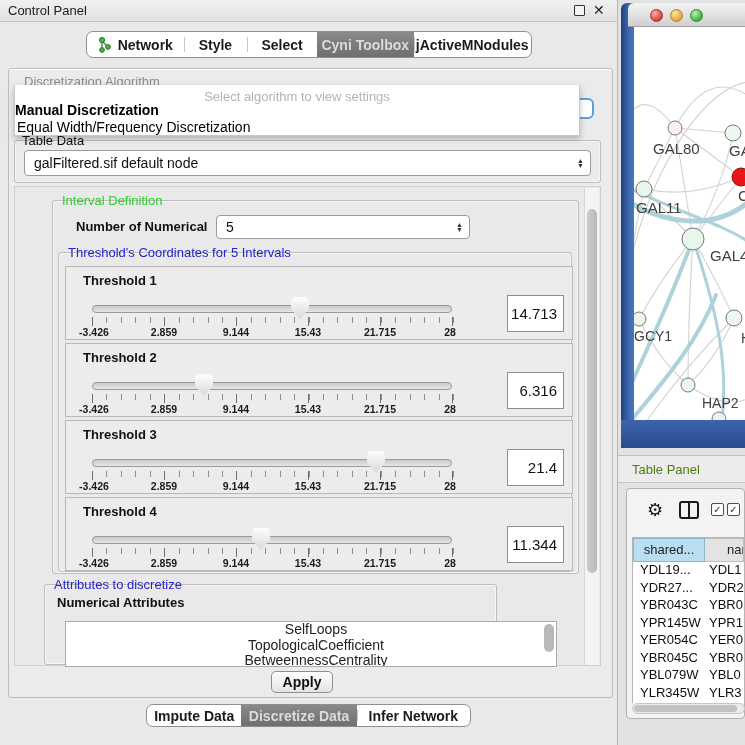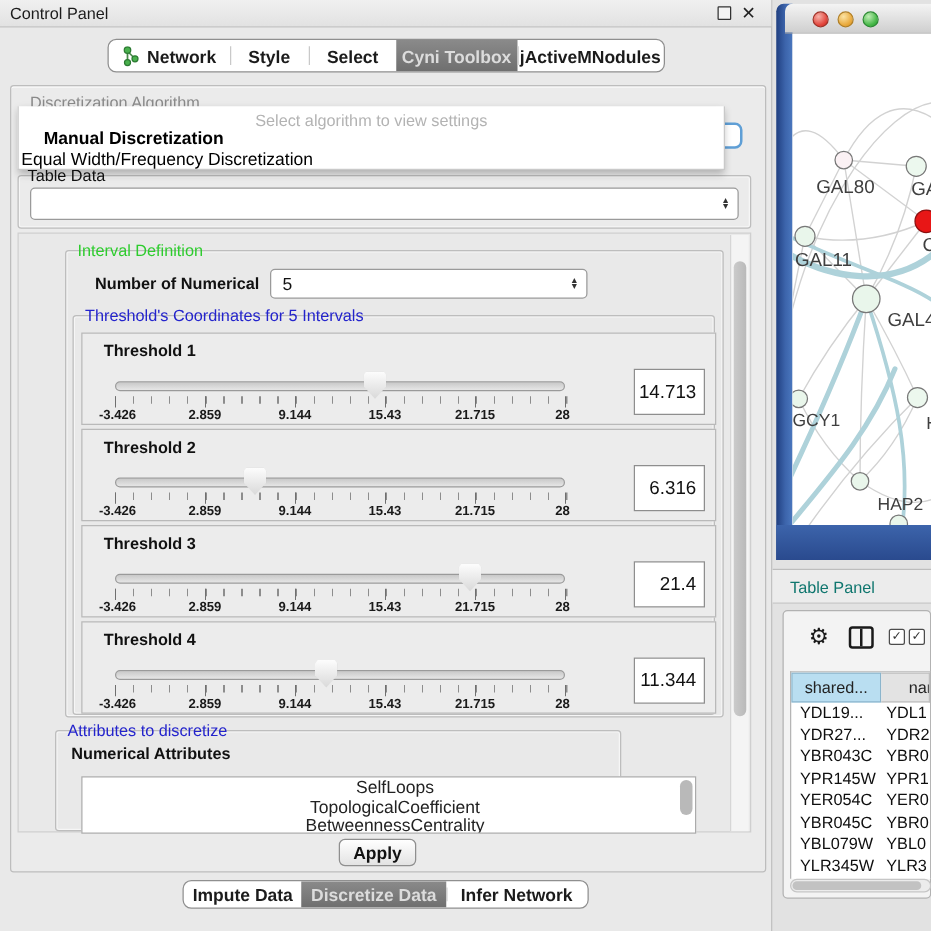--- a/index.html
+++ b/index.html
@@ -32,21 +32,21 @@
 
   .groupbox { position:absolute; border:1px solid #bdbdbd; border-radius:3px; box-shadow:inset 0 0 0 1px #f6f6f6; }
 
   
   .combo { position:absolute; background:#fff; border:1px solid #9a9a9a; border-radius:4px; font-size:14px; color:#111; display:flex; align-items:center; padding-left:9px; }
   .combo .arrows { position:absolute; right:6px; top:0; bottom:0; display:flex; flex-direction:column; justify-content:center; font-size:7px; line-height:5px; color:#333; }
 
   
   #algo-popup { left:14px; top:85px; width:566px; height:51px; background:#fff; border:1px solid #c9c9c9; border-top:none; box-shadow:0 3px 6px rgba(0,0,0,.25); z-index:5; }
   #algo-popup .hint { position:absolute; left:0; right:0; top:4px; text-align:center; font-size:13px; color:#b3b3b3; }
-  #algo-popup .opt1 { position:absolute; left:20px; top:17px; font-size:14px; font-weight:bold; color:#000; }
+  #algo-popup .opt1 { position:absolute; left:0; top:17px; font-size:14px; font-weight:bold; color:#000; }
   #algo-popup .opt2 { position:absolute; left:2px; top:34px; font-size:14px; color:#000; }
   #combo-fragment { left:570px; top:98px; width:24px; height:21px; border:2px solid #5f9fd6; border-radius:6px; background:#fff; z-index:4; }
 
   
   #inner-panel { left:14px; top:186px; width:587px; height:480px; background:#e9e9e9; border:1px solid #cfcfcf; }
   #v-scroll { position:absolute; right:1px; top:1px; width:15px; height:477px; background:#f4f4f4; border-left:1px solid #d6d6d6; }
   #v-scroll .thumb { position:absolute; left:2px; top:21px; width:10px; height:364px; background:linear-gradient(to right,#cbcbcb,#b9b9b9); border-radius:6px; }
 
   
   .thr-box { position:absolute; left:6px; width:508px; height:74px; background:#ececec; border:1px solid #b9b9b9; }
@@ -76,21 +76,21 @@
   #net-frame-left { position:absolute; left:0; top:3px; width:13px; height:445px; background:linear-gradient(to right,#203f80,#3c64ab 55%,#4a77be); border-top-left-radius:6px; }
   #net-titlebar { position:absolute; left:7px; top:3px; width:117px; height:24px; background:linear-gradient(#f4f4f4,#cfcfcf); border-top-left-radius:6px; border-bottom:1px solid #9f9f9f; }
   .light { position:absolute; top:6px; width:13px; height:13px; border-radius:50%; }
   .light.red { left:22px; background:radial-gradient(circle at 35% 30%,#f6b3aa,#e2453c 65%,#bd3027); border:1px solid #a03228; }
   .light.yellow { left:42px; background:radial-gradient(circle at 35% 30%,#fbe3a4,#e9a93c 65%,#cf8f26); border:1px solid #b07f26; }
   .light.green { left:62px; background:radial-gradient(circle at 35% 30%,#c1eeb6,#45b747 65%,#2f9c38); border:1px solid #2c8a33; }
   #net-canvas { position:absolute; left:13px; top:27px; width:111px; height:393px; background:#fff; overflow:hidden; }
   #net-frame-bottom { position:absolute; left:0px; top:420px; width:124px; height:28px; background:linear-gradient(#3c64ab,#2a4a8e); }
 
   #table-panel-bar { position:absolute; left:0; top:455px; width:127px; height:28px; background:#ececec; border-top:1px solid #bdbdbd; border-bottom:1px solid #c6c6c6; }
-  #table-panel-bar .t { position:absolute; left:14px; top:6px; font-size:13px; color:#0f766e; }
+  #table-panel-bar .t { position:absolute; left:14px; top:6px; font-size:13px; color:#4d7c0f; }
 
   #table-content { position:absolute; left:8px; top:488px; width:119px; height:231px; background:#f3f3f3; border:1px solid #b2b2b2; border-radius:4px; }
   .gear-ico { position:absolute; left:20px; top:10px; font-size:18px; color:#1a1a1a; }
   .cols-ico { position:absolute; left:52px; top:12px; width:20px; height:18px; border:2px solid #1a1a1a; border-radius:3px; }
   .cols-ico::after { content:""; position:absolute; left:7px; top:0; bottom:0; width:2px; background:#1a1a1a; }
   .chk-ico { position:absolute; top:14px; width:13px; height:13px; border:1.5px solid #4c4c4c; border-radius:2px; font-size:10px; line-height:11px; text-align:center; color:#333; background:#fff; }
 
   #grid { position:absolute; left:5px; top:48px; width:113px; height:166px; background:#fff; border:1px solid #b5b5b5; border-bottom:none; overflow:hidden; }
   .hdr { display:flex; height:24px; }
   .hdr .h1 { width:72px; background:#b9def1; border:1px solid #8cb5cc; font-size:13px; color:#222; text-align:center; line-height:22px; overflow:hidden; white-space:nowrap; }
@@ -148,20 +148,21 @@
 
   <div id="algo-popup" class="abs">
     <div class="hint">Select algorithm to view settings</div>
     <div class="opt1">Manual Discretization</div>
     <div class="opt2">Equal Width/Frequency Discretization</div>
   </div>
 
   <div class="groupbox" style="left:14px; top:140px; width:587px; height:43px;"></div>
   <span class="legend black" style="left:20px; top:133px;">Table Data</span>
   <div class="combo" style="left:24px; top:150px; width:567px; height:26px;">
+    <span>galFiltered.sif default node</span>
     <span class="arrows">
         <span>▲</span>
         <span>▼</span>
       </span>
   </div>
 
   <div id="inner-panel" class="abs">
     <div id="v-scroll">
         <div class="thumb"></div>
       </div>

